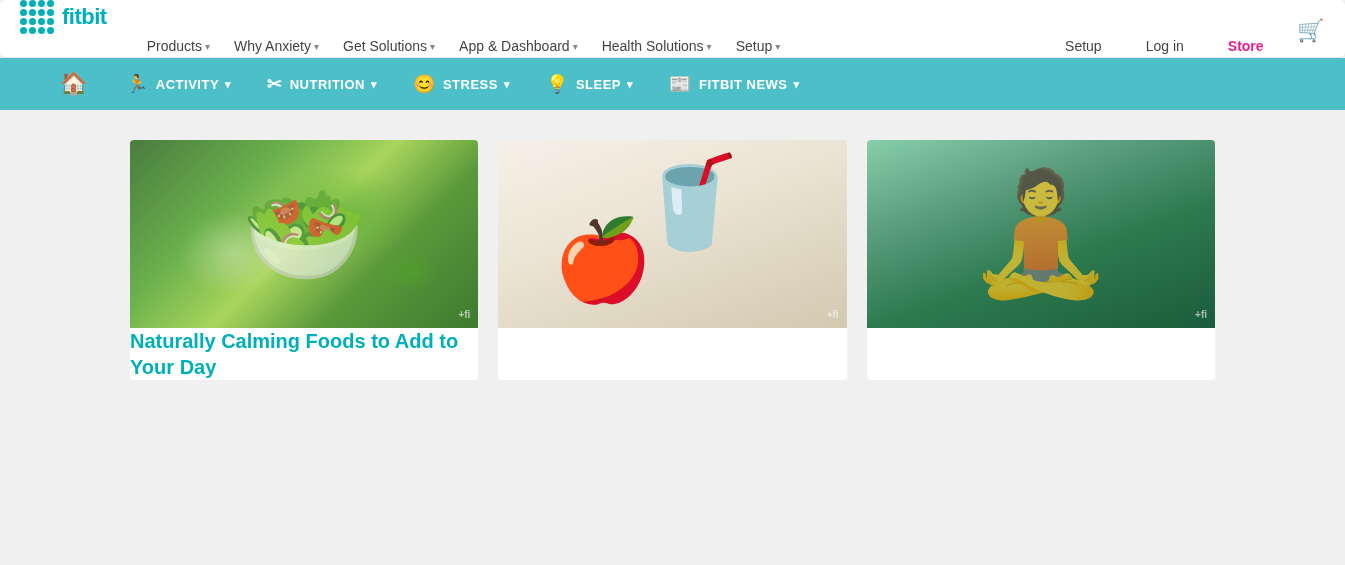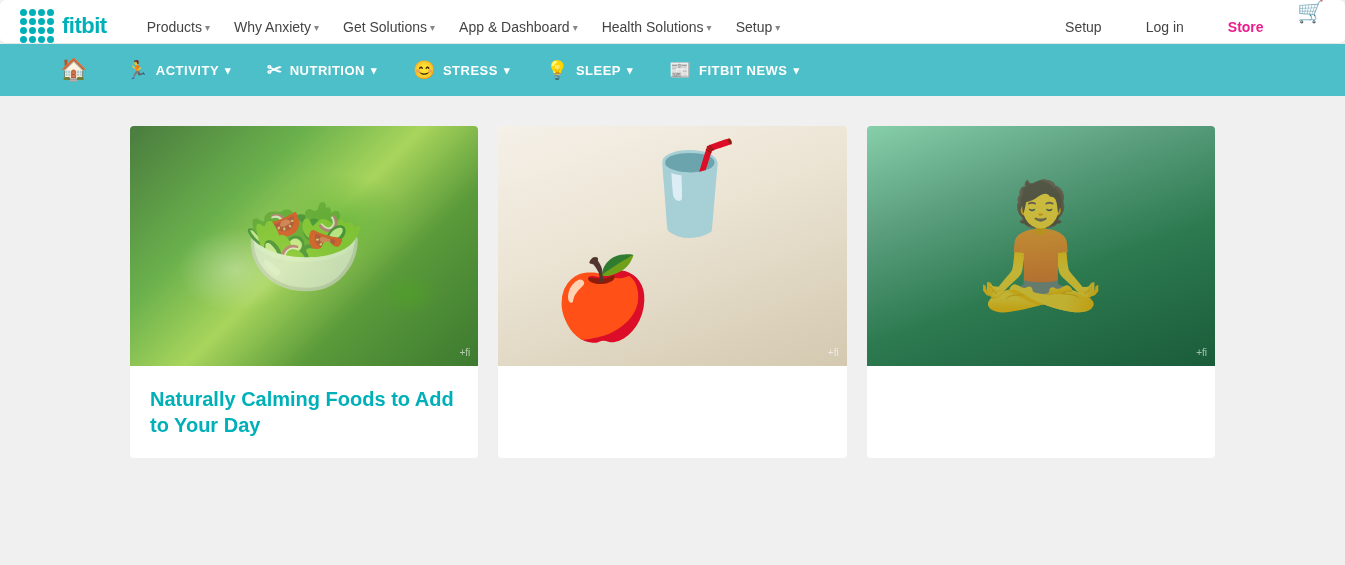--- a/index.html
+++ b/index.html
@@ -2,23 +2,23 @@
 <html><head>
   <meta charset="utf-8">
   <style>
     * { margin: 0; padding: 0; box-sizing: border-box; }
     body { font-family: Arial, sans-serif; background: #f0f0f0; width: 1345px; }
 
     
     .top-nav {
       background: #fff;
       display: flex;
-      align-items: flex-end;
+      align-items: flex-start;
       padding: 0 20px;
-      height: 44px;
+      height: 58px;
       border-bottom: 1px solid #e8e8e8;
       border-radius: 6px;
     }
     .logo-area {
       display: flex;
       align-items: center;
       margin-right: 30px;
     }
     .logo-dots {
       display: grid;
@@ -119,23 +119,24 @@
       grid-template-columns: repeat(3, 1fr);
       gap: 20px;
     }
     .card {
       background: #fff;
       border-radius: 4px;
       overflow: hidden;
     }
     .card-image {
       width: 100%;
-      height: 240px;
+      height: 188px;
       object-fit: cover;
       display: block;
+      font-weight: bold;
     }
     
     .card-img-1 {
       background: linear-gradient(135deg, #4a7c3f 0%, #6ab04c 30%, #a8d55c 50%, #5a9a3a 70%, #3d7a30 100%);
       position: relative;
       overflow: hidden;
     }
     .card-img-1::before {
       content: '';
       position: absolute;
@@ -186,21 +187,20 @@
       content: '🧘';
       position: absolute;
       font-size: 120px;
       top: 50%;
       left: 50%;
       transform: translate(-50%, -50%);
       opacity: 0.7;
     }
 
     .card-body {
-      padding: 20px;
     }
     .card-title {
       font-size: 20px;
       font-weight: bold;
       color: #00b0b9;
       line-height: 1.3;
     }
     .watermark {
       position: absolute;
       bottom: 8px;

